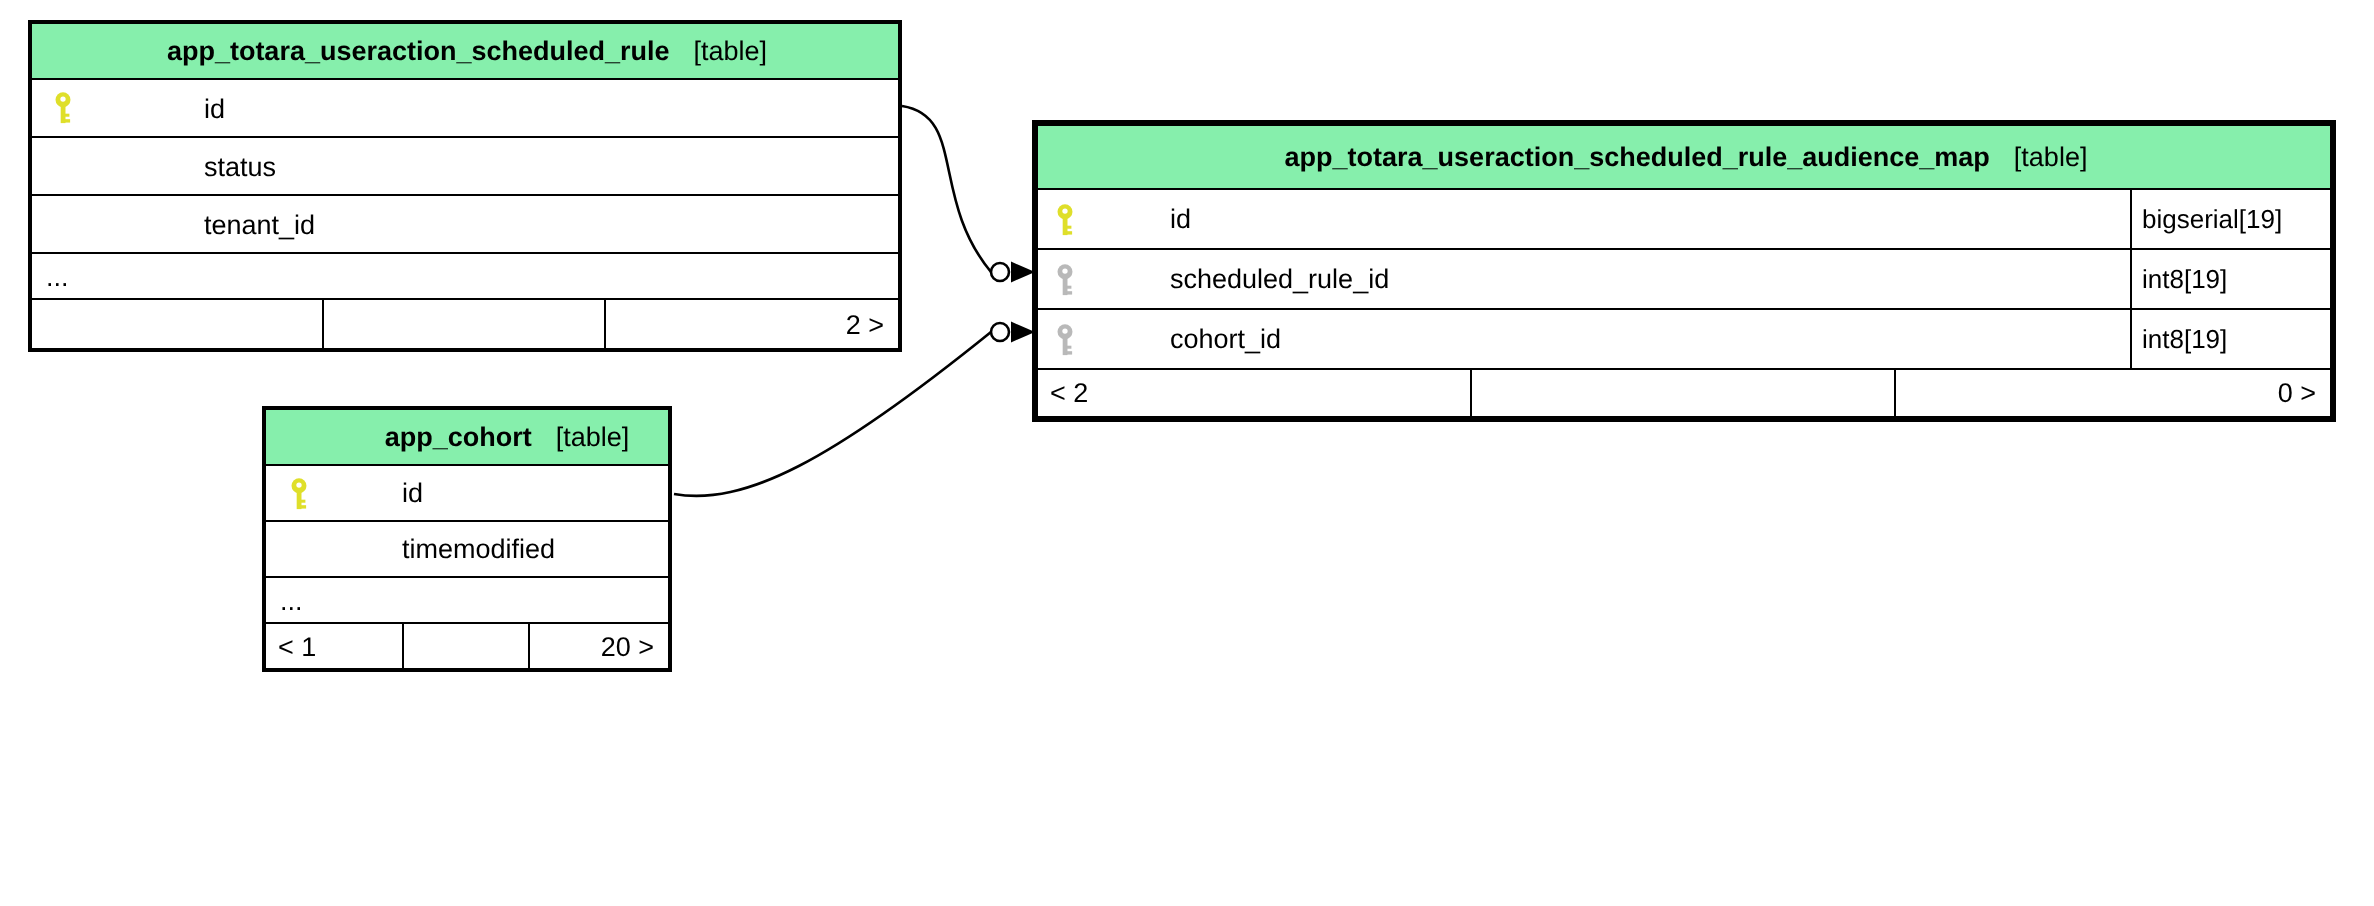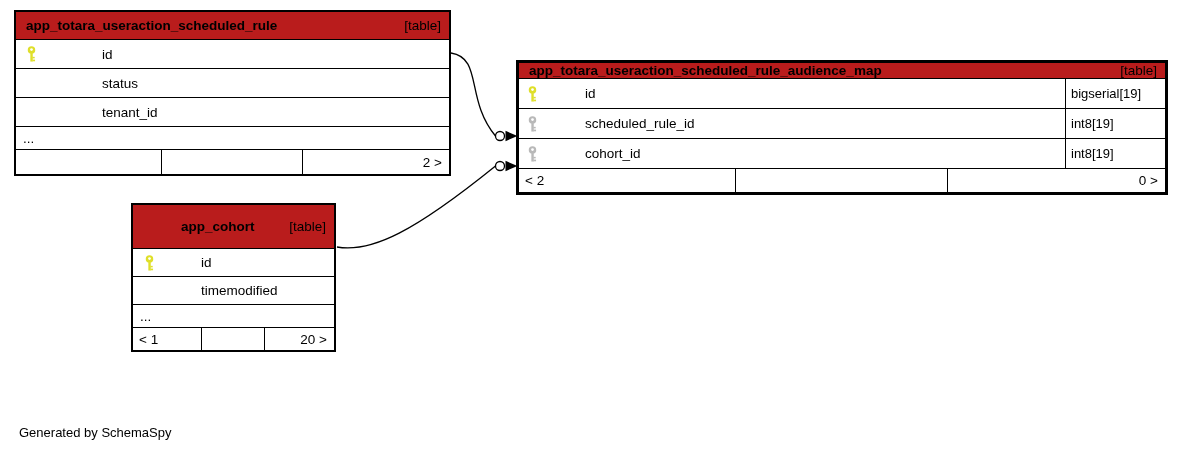--- a/index.html
+++ b/index.html
@@ -18,23 +18,23 @@
   
   .tbl {
     position: absolute;
     background: #ffffff;
     border: 2px solid #000;
     font-size: 13.5px;
   }
   .tbl.focus { border-width: 3px; }
   .hdr {
     display: flex;
-    justify-content: space-between;
-    align-items: center;
-    background: #b91c1c;
+    justify-content: center;
+    align-items: center;
+    background: #86efac;
     border-bottom: 1px solid #000;
     padding: 0 8px 0 10px;
     font-weight: bold;
     white-space: nowrap;
   }
   .hdr .tag { font-weight: normal; padding-left: 12px; }
   .row {
     display: flex;
     align-items: center;
     border-bottom: 1px solid #000;
@@ -65,26 +65,26 @@
     font-size: 13px;
     white-space: nowrap;
   }
   
   #t1 { left: 14px;  top: 10px;  width: 437px; }
   #t1 .hdr { height: 28px; } #t1 .row { height: 29px; }
   #t1 .ell { height: 23px; } #t1 .foot { height: 24px; }
   #t1 .ic { width: 46px; padding-left: 11px; }
 
   #t2 { left: 516px; top: 60px;  width: 652px; }
-  #t2 .hdr { height: 16px; } #t2 .row { height: 30px; }
+  #t2 .hdr { height: 32px; } #t2 .row { height: 30px; }
   #t2 .foot { height: 23px; }
   #t2 .ic { width: 26px; padding-left: 9px; }
 
   #t3 { left: 131px; top: 203px; width: 205px; }
-  #t3 .hdr { height: 44px; padding-left: 48px; } #t3 .row { height: 28px; }
+  #t3 .hdr { height: 28px; padding-left: 48px; } #t3 .row { height: 28px; }
   #t3 .ell { height: 23px; } #t3 .foot { height: 22px; }
   #t3 .ic { width: 28px; padding-left: 12px; }
 
   
   .key { display: block; }
   .key .body { fill: #dfdf2a; }
   .key .hole { fill: #ffffff; }
   .key.fk .body { fill: #b9b9b9; }
 
   
@@ -223,15 +223,14 @@
   <svg class="rel" viewBox="0 0 1187 453">
     <path d="M451 53 C483 58, 465 99, 495.5 136" fill="none" stroke="#000" stroke-width="1.3"></path>
     <circle cx="500" cy="136" r="4.5" fill="#ffffff" stroke="#000" stroke-width="1.3"></circle>
     <polygon points="505.5,130.8 505.5,141.2 517.5,136" fill="#000"></polygon>
 
     <path d="M337 247 C372 253, 415 231, 495.5 166" fill="none" stroke="#000" stroke-width="1.3"></path>
     <circle cx="500" cy="166" r="4.5" fill="#ffffff" stroke="#000" stroke-width="1.3"></circle>
     <polygon points="505.5,160.8 505.5,171.2 517.5,166" fill="#000"></polygon>
   </svg>
 
-  <div class="credit">Generated by SchemaSpy</div>
 
 </div>
 
 </body></html>

